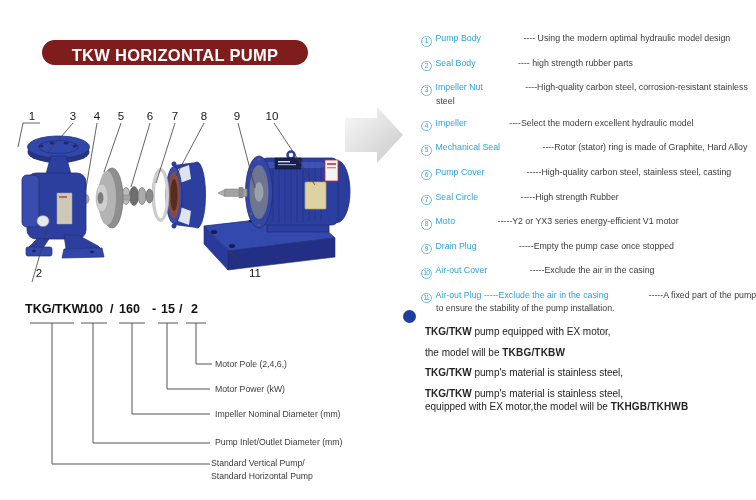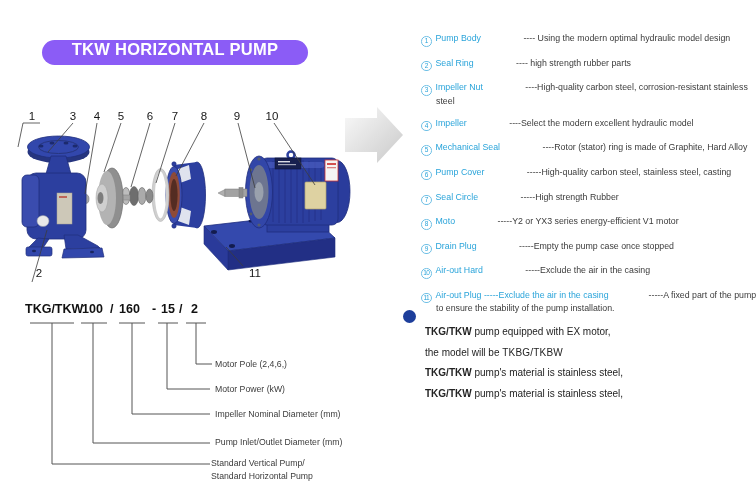--- a/index.html
+++ b/index.html
@@ -1,40 +1,40 @@
 <!DOCTYPE html>
 <html><head>
 <meta charset="utf-8">
 <style>
   html,body{margin:0;padding:0;background:#fff;}
   .page{position:relative;width:756px;height:500px;background:#ffffff;overflow:hidden;
         font-family:"Liberation Sans","DejaVu Sans",sans-serif;}
 
   
-  .banner{position:absolute;left:42px;top:40px;width:266px;height:25px;background:#8b5cf6;
-          border-radius:14px;display:flex;align-items:flex-start;justify-content:center;}
+  .banner{position:absolute;left:42px;top:40px;width:266px;height:25px;background:#7f1d1d;
+          border-radius:14px;display:flex;align-items:flex-end;justify-content:center;}
   .banner span{color:#ffffff;font-weight:bold;font-size:16.5px;letter-spacing:.3px;}
 
   
   .parts{position:absolute;left:421px;top:33px;width:338px;}
   .part-item{margin-bottom:11.1px;font-size:8.8px;line-height:11px;color:#3b3b3b;
              padding-left:15px;text-indent:-15px;}
   .pnum{display:inline-block;box-sizing:border-box;width:10.5px;height:10.5px;line-height:8.6px;
         border:1px solid #6fc0e6;border-radius:50%;color:#2aa4da;font-size:6.5px;text-align:center;
         margin-right:4px;text-indent:0;vertical-align:-2px;letter-spacing:-.5px;}
   .pname{color:#2aa4da;margin-top:32px;}
   .pdesc{color:#3b3b3b;margin-left:40px;}
 
   
   .bullet{position:absolute;left:403px;top:310px;width:13px;height:13px;border-radius:50%;background:#1d3e9b;}
   .notes{position:absolute;left:425px;top:327px;width:330px;font-size:10px;color:#242424;}
   .note-line{line-height:10px;margin-bottom:10.6px;}
   .note-line.tight{margin-top:-7.6px;}
   .np{font-weight:700;}
-  .nc{font-weight:400;letter-spacing:.2px;}
+  .nc{font-weight:700;letter-spacing:.2px;}
 
   svg{position:absolute;}
   svg text{font-family:"Liberation Sans","DejaVu Sans",sans-serif;}
   .callout{font-size:11.5px;fill:#161616;}
   .leader{stroke:#3c3c3c;stroke-width:.8;fill:none;}
   .mc-code{font-size:12.5px;font-weight:bold;fill:#111;}
   .mc-sep{font-size:12.5px;font-weight:bold;fill:#111;}
   .mc-line{stroke:#555;stroke-width:1;fill:none;}
   .mc-label{font-size:8.7px;fill:#3b3b3b;}
 </style>
@@ -180,29 +180,29 @@
       <linearGradient id="arrowGrad" x1="0" y1="0" x2="1" y2="1">
         <stop offset="0" stop-color="#fafafa"></stop>
         <stop offset="1" stop-color="#c9c9c9"></stop>
       </linearGradient>
     </defs>
     <polygon points="2,13 34,13 34,2 60,30 34,58 34,47 2,47" fill="url(#arrowGrad)"></polygon>
   </svg>
 
   <div class="parts">
     <div class="part-item"><span class="pnum">1</span><span class="pname">Pump Body</span><span class="pdesc"> ---- Using the modern optimal hydraulic model design</span></div>
-    <div class="part-item"><span class="pnum">2</span><span class="pname">Seal Ring</span><span class="pdesc"> ---- high strength rubber parts</span></div>
+    <div class="part-item"><span class="pnum">2</span><span class="pname">Seal Body</span><span class="pdesc"> ---- high strength rubber parts</span></div>
     <div class="part-item"><span class="pnum">3</span><span class="pname">Impeller Nut</span><span class="pdesc"> ----High-quality carbon steel, corrosion-resistant stainless steel</span></div>
     <div class="part-item"><span class="pnum">4</span><span class="pname">Impeller</span><span class="pdesc"> ----Select the modern excellent hydraulic model</span></div>
     <div class="part-item"><span class="pnum">5</span><span class="pname">Mechanical Seal</span><span class="pdesc"> ----Rotor (stator) ring is made of Graphite, Hard Alloy</span></div>
     <div class="part-item"><span class="pnum">6</span><span class="pname">Pump Cover</span><span class="pdesc"> -----High-quality carbon steel, stainless steel, casting</span></div>
     <div class="part-item"><span class="pnum">7</span><span class="pname">Seal Circle</span><span class="pdesc"> -----High strength Rubber</span></div>
     <div class="part-item"><span class="pnum">8</span><span class="pname">Moto</span><span class="pdesc"> -----Y2 or YX3 series energy-efficient V1 motor</span></div>
     <div class="part-item"><span class="pnum">9</span><span class="pname">Drain Plug</span><span class="pdesc"> -----Empty the pump case once stopped</span></div>
-    <div class="part-item"><span class="pnum">10</span><span class="pname">Air-out Hard</span><span class="pdesc"> -----Exclude the air in the casing</span></div>
+    <div class="part-item"><span class="pnum">10</span><span class="pname">Air-out Cover</span><span class="pdesc"> -----Exclude the air in the casing</span></div>
     <div class="part-item"><span class="pnum">11</span><span class="pname">Air-out Plug -----Exclude the air in the casing</span><span class="pdesc">-----A fixed part of the pump to ensure the stability of the pump installation.</span></div>
   </div>
 
   <svg style="left:0;top:295px;" width="380" height="205" viewBox="0 0 380 205">
     <text class="mc-code" x="25" y="18">TKG/TKW</text>
     <text class="mc-code" x="82" y="18">100</text>
     <text class="mc-sep" x="110" y="18">/</text>
     <text class="mc-code" x="119" y="18">160</text>
     <text class="mc-sep" x="152" y="18">-</text>
     <text class="mc-code" x="161" y="18">15</text>
@@ -229,15 +229,16 @@
     <text class="mc-label" x="211" y="171">Standard Vertical Pump/</text>
     <text class="mc-label" x="211" y="184">Standard Horizontal Pump</text>
   </svg>
 
   <div class="bullet"></div>
   <div class="notes">
     <div class="note-line"><span class="np">TKG/TKW</span><span> pump equipped with EX motor,</span><span class="nc"></span></div>
     <div class="note-line"><span class="np"></span><span>the model will be </span><span class="nc">TKBG/TKBW</span></div>
     <div class="note-line"><span class="np">TKG/TKW</span><span> pump's material is stainless steel,</span><span class="nc"></span></div>
     <div class="note-line"><span class="np">TKG/TKW</span><span> pump's material is stainless steel,</span><span class="nc"></span></div>
+    <div class="note-line tight"><span class="np"></span><span>equipped with EX motor,the model will be </span><span class="nc">TKHGB/TKHWB</span></div>
   </div>
 
 </div>
 
 </body></html>

